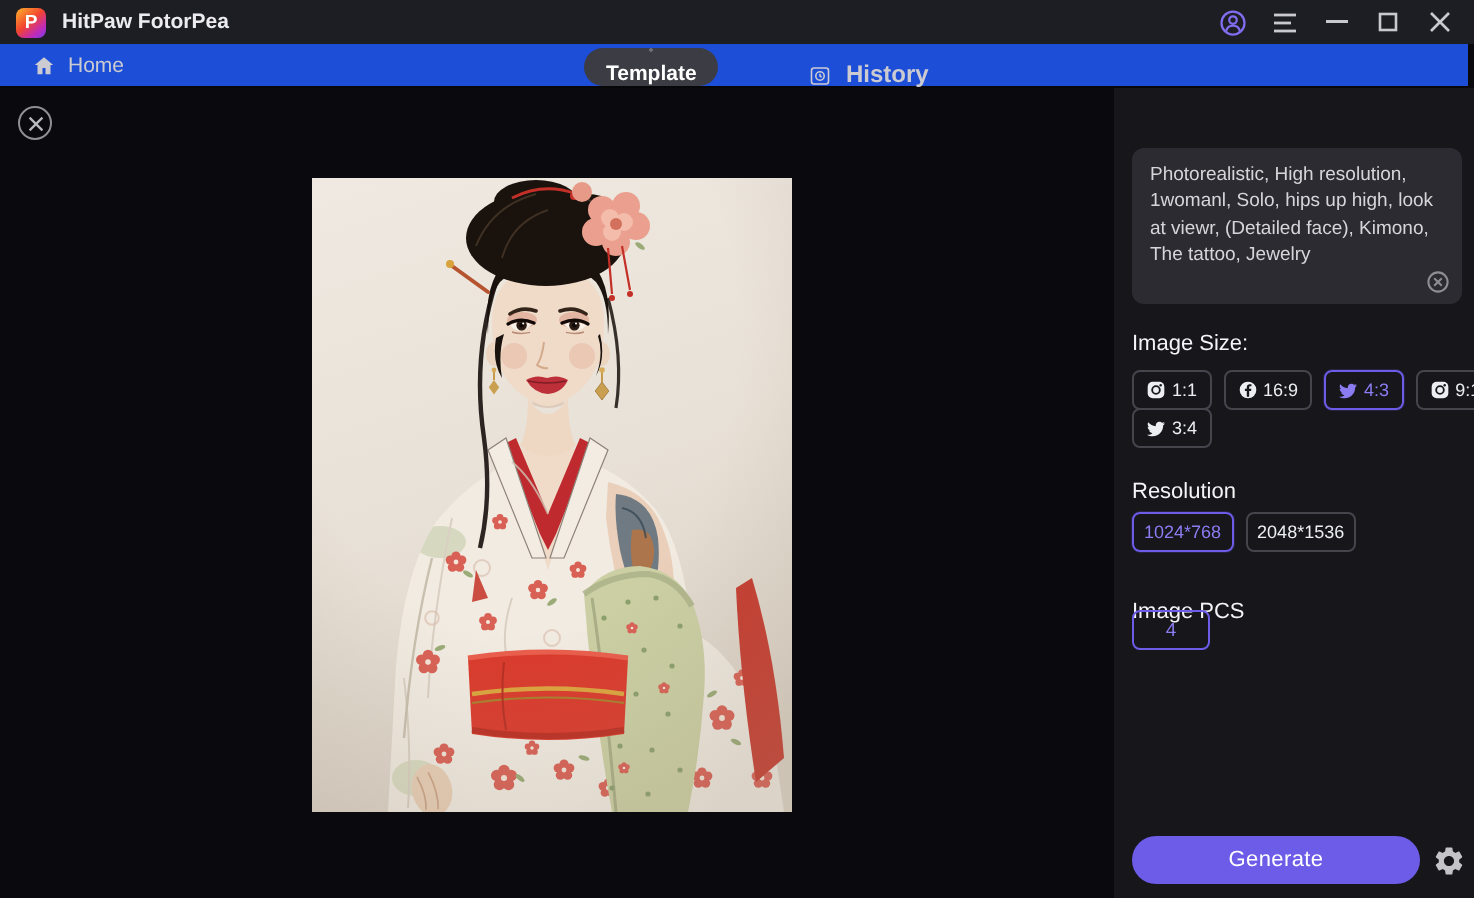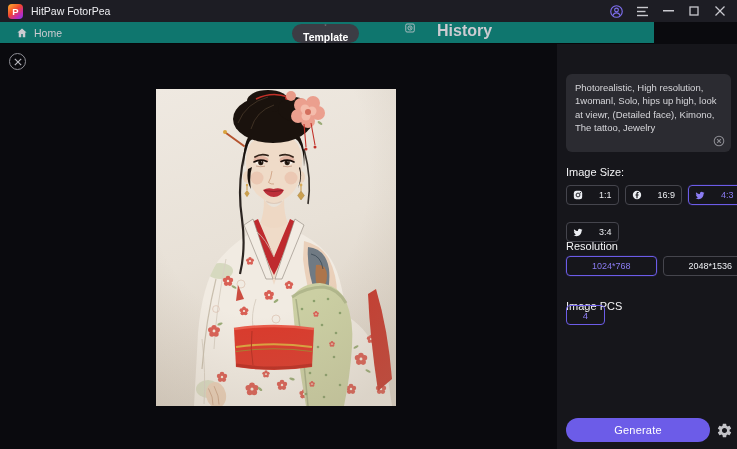--- a/index.html
+++ b/index.html
@@ -3,48 +3,48 @@
 <meta charset="utf-8">
 <style>
   * { margin:0; padding:0; box-sizing:border-box; }
   html,body { width:737px; height:449px; overflow:hidden; background:#0a0a0e;
     font-family:"Liberation Sans", sans-serif; -webkit-font-smoothing:antialiased; }
   .titlebar { position:absolute; left:0; top:0; width:737px; height:22px;
     background:#1d1d24; display:flex; align-items:center; z-index:30; }
   .logo { width:15px; height:15px; margin-left:8px; border-radius:4px;
     background:linear-gradient(140deg,#ffb42d 0%,#f2452f 45%,#c22bb4 75%,#7a3cf0 100%);
     color:#fff; font-size:9.5px; font-weight:bold; display:flex; align-items:center; justify-content:center; }
-  .app-name { margin-left:8px; font-size:10.5px; font-weight:400; color:#ececf0; }
+  .app-name { margin-left:8px; font-size:10.5px; font-weight:700; color:#ececf0; }
   .win-controls { margin-left:auto; display:flex; align-items:center; height:22px; }
   .win-btn { width:26px; height:22px; display:flex; align-items:center; justify-content:center; cursor:default; }
-  .navbar { position:absolute; left:0; top:22px; width:654px; height:22px;
-    background:#0f766e; border-bottom:1px solid #07070a; z-index:29;padding-left:25px; }
+  .navbar { position:absolute; left:0; top:22px; width:734px; height:22px;
+    background:#1d4ed8; border-bottom:1px solid #07070a; z-index:29;padding-left:25px; }
   .home { position:absolute; left:16px; top:0; height:22px; display:flex; align-items:center; gap:6px;
     color:#cbcbd1; font-size:10.5px; }
   .tab-pill { position:absolute; left:292px; top:2px; height:19px; padding:0 11px; border-radius:10px;
     background:#3c3c44; display:flex; align-items:center; gap:5px; color:#fff; font-size:10.5px; font-weight:700;flex-direction:column; }
-  .tab-history { position:absolute; left:404px; top:0; height:22px; display:flex; align-items:flex-start; gap:21px;
-    color:#cbcbd1; font-size:16px; font-weight:600; }
+  .tab-history { position:absolute; left:404px; top:0; height:22px; display:flex; align-items:flex-end; gap:7px;
+    color:#cbcbd1; font-size:12px; font-weight:600; }
   .canvas { position:absolute; left:0; top:44px; width:557px; height:405px; background:#0a0a0e; }
   .close-circle { position:absolute; left:9px; top:9px; width:17px; height:17px; border-radius:50%;
     border:1.3px solid #8f8f96; color:#b9b9c0; display:flex; align-items:center; justify-content:center; }
   .gen-image { position:absolute; left:156px; top:45px; width:240px; height:317px; overflow:hidden; }
   .panel { position:absolute; left:557px; top:44px; width:180px; height:405px; background:#16161b; }
   .panel-header { position:absolute; left:9px; top:11px; display:flex; align-items:center; gap:6px;
     color:#f4f4f6; font-size:11px; font-weight:700; }
   .prompt-box { position:absolute; left:9px; top:30px; width:165px; height:78px; background:#2b2b31; border-radius:6px; }
   .prompt-box textarea { width:100%; height:100%; background:transparent; border:none; outline:none; resize:none;
     padding:7px 9px; font-family:"Liberation Sans",sans-serif; font-size:9.5px; line-height:1.4; color:#d6d6da; }
   .prompt-clear { position:absolute; right:6px; bottom:5px; width:12px; height:12px; color:#8d8d93; }
   .sec-label { position:absolute; left:9px; color:#f4f4f6; font-size:11px; font-weight:400; }
   .opt-row { position:absolute; left:9px; display:flex; gap:6px; }
   .opt-btn { height:20px; padding:0 6px; border:1px solid #45454d; border-radius:4px; background:transparent;
-    display:inline-flex; align-items:center; gap:16px; color:#eceef2; font-size:9px; cursor:default; white-space:nowrap; }
+    display:inline-flex; align-items:center; gap:3px; color:#eceef2; font-size:9px; cursor:default; white-space:nowrap; }
   .opt-btn svg { display:block; }
-  .opt-btn.wide { padding:0 25px; }
+  .opt-btn.wide { padding:0 5px; }
   .sel { border-color:#6c5ce8; color:#8b7cf2; box-shadow:0 0 0 .5px #6c5ce833;justify-content:center; }
   .pcs-input { position:absolute; left:9px; width:39px; height:20px; background:transparent;
     border:1px solid #6c5ce8; border-radius:4px; color:#8b7cf2; font-size:9.5px; text-align:center; outline:none;
     font-family:"Liberation Sans",sans-serif; }
   .generate-btn { position:absolute; left:9px; top:374px; width:144px; height:24px; border:none; border-radius:12px;
     background:#6c5ce8; color:#fff; font-size:11px; font-weight:400; letter-spacing:.2px; cursor:default;
     font-family:"Liberation Sans",sans-serif; }
   .gear { position:absolute; left:159px; top:378px; width:17px; height:17px; color:#c3c3c8; }
   .ic { display:block; }
 </style>
@@ -341,21 +341,21 @@
     <button class="opt-btn">
       <svg width="10" height="10" viewBox="0 0 24 24">
         <rect x="2" y="2" width="20" height="20" rx="6" fill="currentColor"></rect>
         <circle cx="12" cy="12" r="4.6" fill="none" stroke="#16161b" stroke-width="2.2"></circle>
         <circle cx="17.6" cy="6.4" r="1.5" fill="#16161b"></circle>
       </svg>
       <span>9:16</span>
     </button>
   </div>
 
-  <div class="opt-row" style="top:178px">
+  <div class="opt-row" style="top:160px">
     <button class="opt-btn">
       <svg width="10" height="9" viewBox="0 0 24 24" fill="currentColor">
         <path d="M23.9 4.6c-.9.4-1.8.65-2.8.77 1-.6 1.8-1.57 2.16-2.72-.95.55-2 .96-3.13 1.18C19.24 2.87 17.97 2.27 16.55 2.27c-2.72 0-4.92 2.2-4.92 4.92 0 .39.04.76.13 1.12C7.7 8.1 4.07 6.13 1.64 3.16c-.43.72-.67 1.56-.67 2.47 0 1.71.87 3.21 2.19 4.1-.81-.03-1.57-.25-2.23-.62v.06c0 2.39 1.7 4.38 3.95 4.83-.41.11-.85.17-1.3.17-.31 0-.61-.03-.91-.09.63 1.95 2.44 3.38 4.6 3.42-1.68 1.32-3.81 2.1-6.1 2.1-.4 0-.78-.02-1.17-.07 2.19 1.4 4.77 2.21 7.56 2.21 9.05 0 14-7.5 14-13.99v-.63c.96-.69 1.8-1.56 2.46-2.55z"></path>
       </svg>
       <span>3:4</span>
     </button>
   </div>
 
   <div class="sec-label" style="top:196px">Resolution</div>
 

